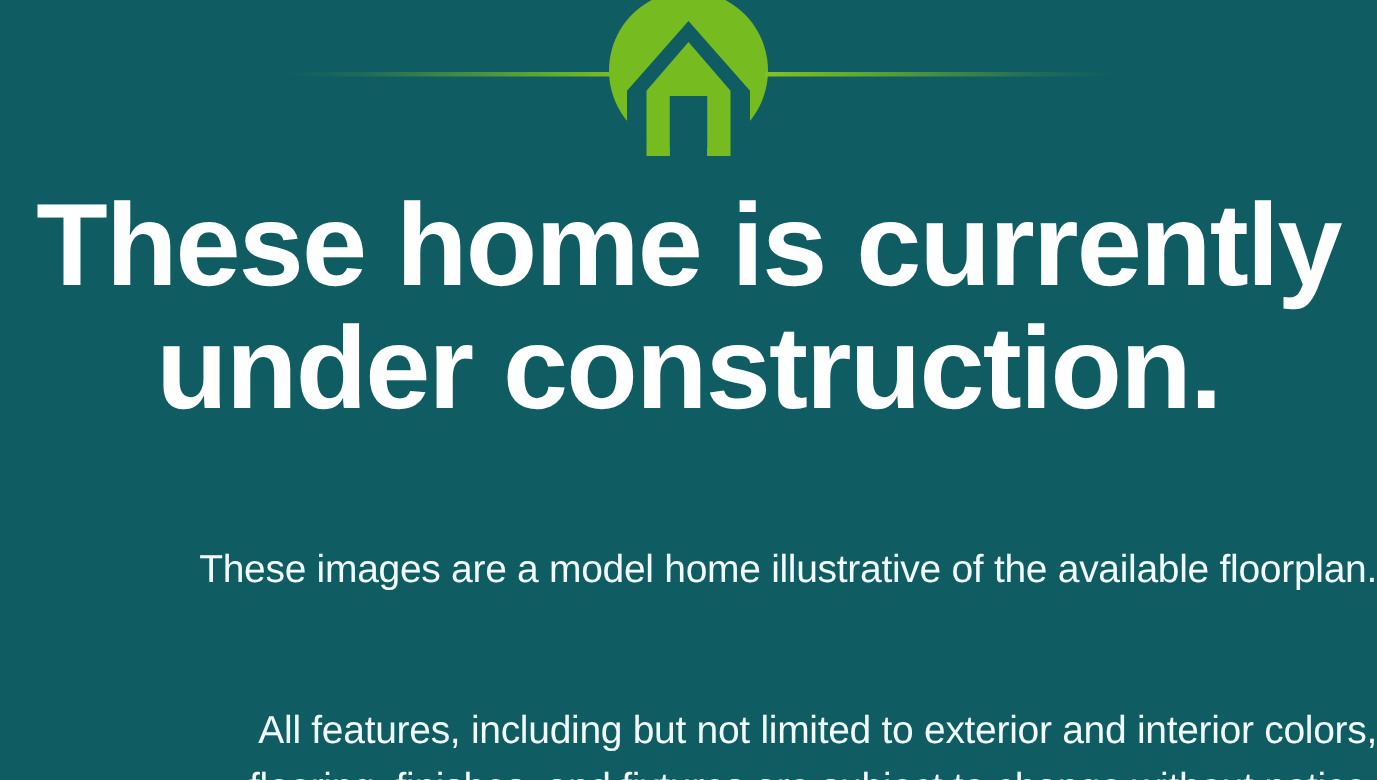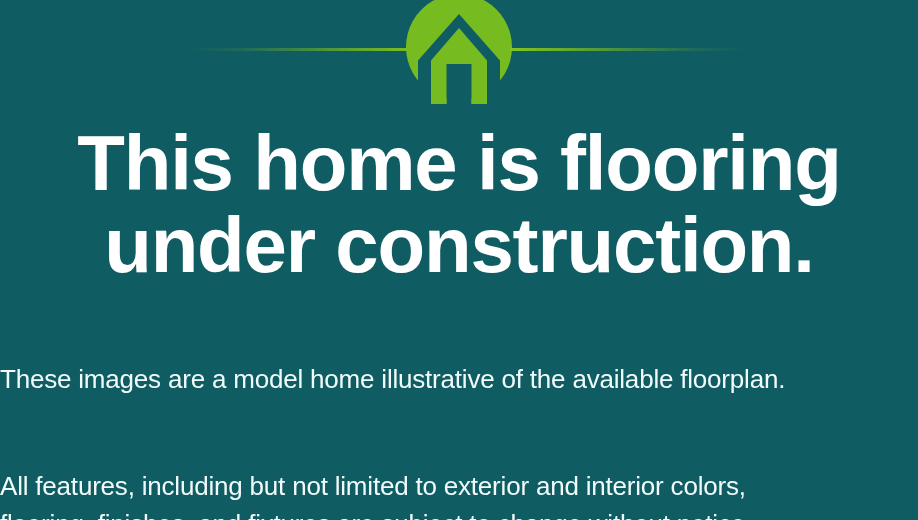--- a/index.html
+++ b/index.html
@@ -75,21 +75,21 @@
     line-height: 82px;
     letter-spacing: -1.2px;
     white-space: pre-line;
   }
 
   
   .copy {
     position: absolute;
     left: 0;
     width: 918px;
-    text-align: left;
+    text-align: right;
     color: #f2fbfb;
     font-size: 26px;
     font-weight: normal;
     line-height: 38px;
     letter-spacing: -0.2px;
     white-space: pre-line;
   }
   .copy-one { top: 360px; }
   .copy-two { top: 441px; margin-top: 26px; }
 </style>
@@ -142,21 +142,21 @@
           L 27 112
           L 27 68.5
           Z
         "></path>
       </svg>
     </div>
 
     <div class="rule rule-right"></div>
   </div>
 
-  <div class="headline">This home is flooring
+  <div class="headline">These home is currently
 under construction.</div>
 
   <div class="copy copy-one">These images are a model home illustrative of the available floorplan.</div>
 
   <div class="copy copy-two">All features, including but not limited to exterior and interior colors,
 flooring, finishes, and fixtures are subject to change without notice.</div>
 
 </div>
 
 </body></html>

